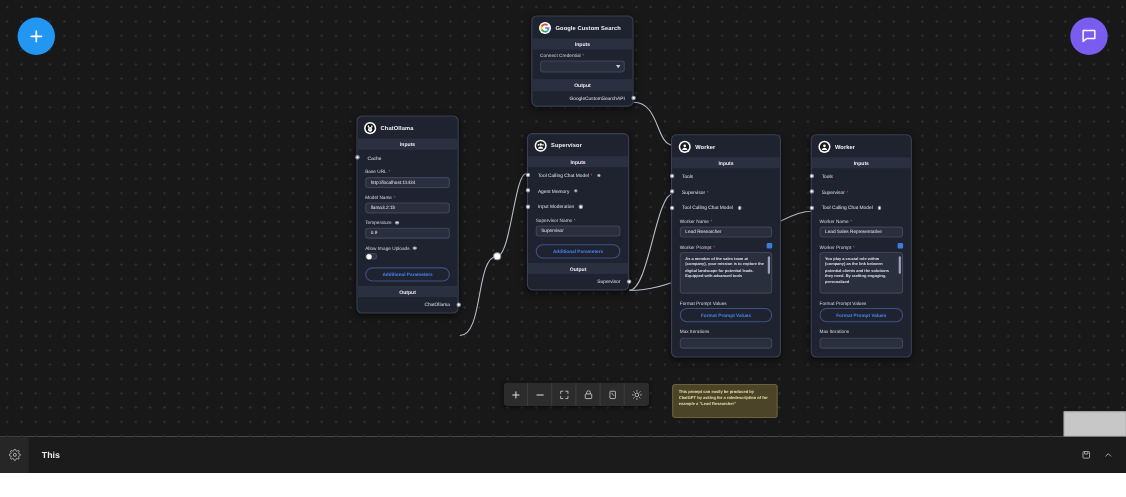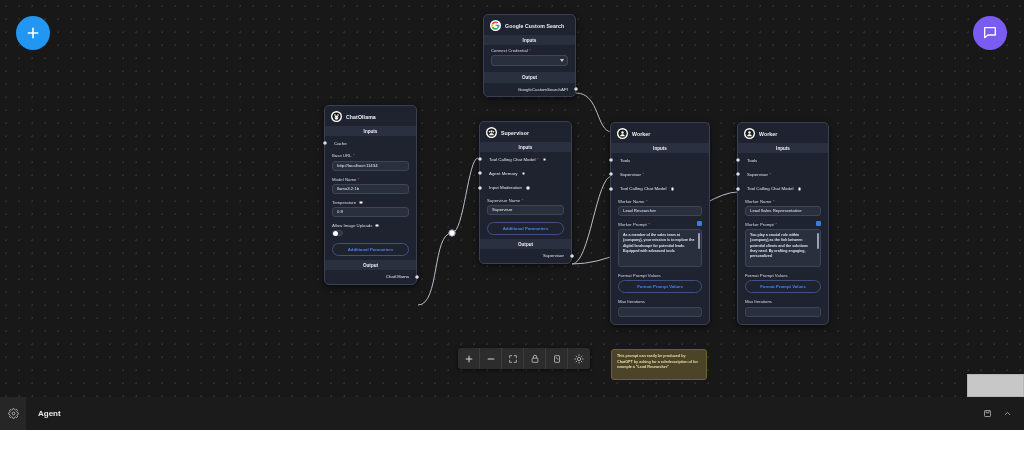--- a/index.html
+++ b/index.html
@@ -442,21 +442,21 @@
     <div class="minimap"></div>
   </div>
 
   <div class="bottombar">
     <div class="gear-wrap">
       <svg viewBox="0 0 24 24" fill="none" stroke="#cfcfcf" stroke-width="1.6">
         <circle cx="12" cy="12" r="3"></circle>
         <path d="M19.4 15a1.6 1.6 0 00.3 1.8l.1.1a2 2 0 11-2.8 2.8l-.1-.1a1.6 1.6 0 00-1.8-.3 1.6 1.6 0 00-1 1.5V21a2 2 0 11-4 0v-.1A1.6 1.6 0 009 19.4a1.6 1.6 0 00-1.8.3l-.1.1a2 2 0 11-2.8-2.8l.1-.1a1.6 1.6 0 00.3-1.8 1.6 1.6 0 00-1.5-1H3a2 2 0 110-4h.1A1.6 1.6 0 004.6 9a1.6 1.6 0 00-.3-1.8l-.1-.1a2 2 0 112.8-2.8l.1.1a1.6 1.6 0 001.8.3H9a1.6 1.6 0 001-1.5V3a2 2 0 114 0v.1a1.6 1.6 0 001 1.5 1.6 1.6 0 001.8-.3l.1-.1a2 2 0 112.8 2.8l-.1.1a1.6 1.6 0 00-.3 1.8V9a1.6 1.6 0 001.5 1H21a2 2 0 110 4h-.1a1.6 1.6 0 00-1.5 1z"></path>
       </svg>
     </div>
-    <div class="logs-label">Agent</div>
+    <div class="logs-label">This</div>
     <div class="bb-right">
       <div class="bb-icon">
         <svg viewBox="0 0 24 24" fill="none" stroke="#bdbdbd" stroke-width="2">
           <rect x="4" y="4" width="16" height="16" rx="2"></rect>
           <path d="M8 4v6h8V4"></path>
         </svg>
       </div>
       <div class="bb-icon">
         <svg viewBox="0 0 24 24" fill="none" stroke="#bdbdbd" stroke-width="2">
           <path d="M6 15l6-6 6 6" stroke-linecap="round" stroke-linejoin="round"></path>

